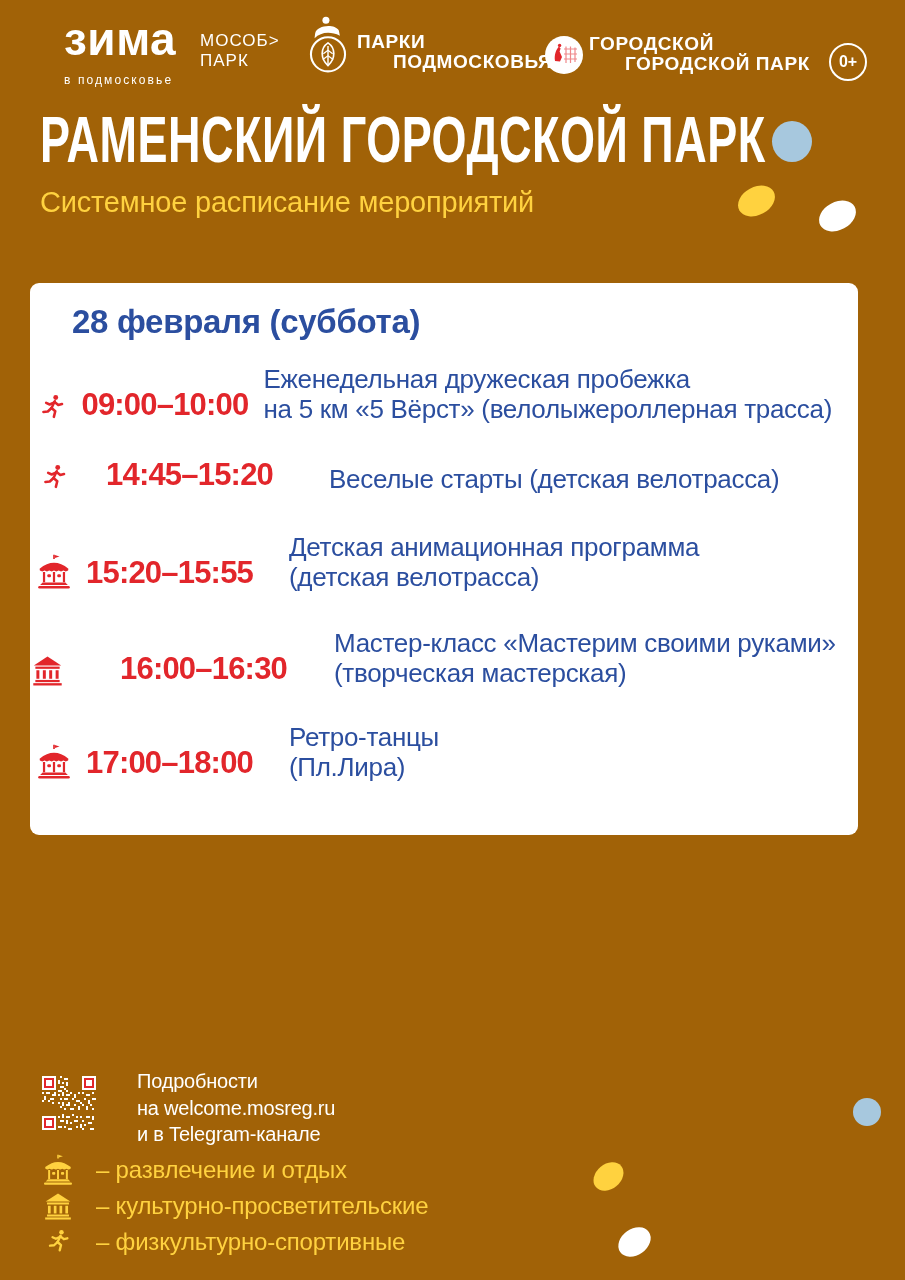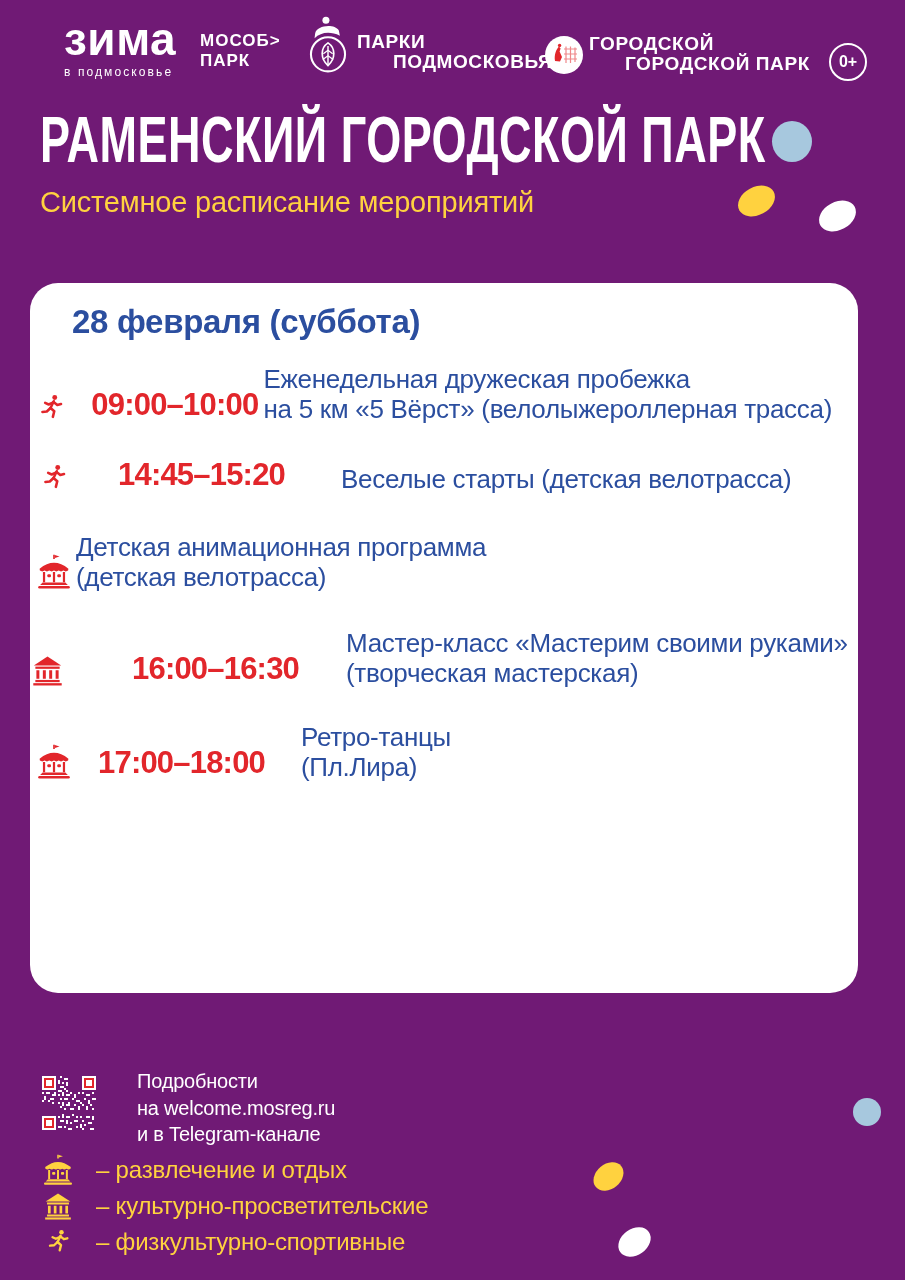--- a/index.html
+++ b/index.html
@@ -1,27 +1,27 @@
 <!DOCTYPE html>
 <html><head>
 <meta charset="utf-8">
 <style>
   html,body { margin:0; padding:0; background:#7a0f13; }
   .page {
     position:relative; width:905px; height:1280px;
-    background:#701a75; overflow:hidden;
+    background:#a16207; overflow:hidden;
     font-family:"Liberation Sans", sans-serif;
     margin:0 auto;
   }
   .abs { position:absolute; }
 
   
   .zima-title { font-size:46px; font-weight:bold; color:#fff; line-height:34px; letter-spacing:0.5px; }
-  .zima-sub   { font-size:12px; color:#fff; letter-spacing:2.1px; margin-top:9px; }
-  .mosob      { font-size:17px; font-weight:bold; color:#fff; line-height:20px; letter-spacing:1px; }
+  .zima-sub   { font-size:12px; color:#fff; letter-spacing:2.1px; margin-top:17px; }
+  .mosob      { font-size:17px; font-weight:normal; color:#fff; line-height:20px; letter-spacing:1px; }
   .logo-text-b{ font-size:19px; font-weight:bold; color:#fff; line-height:20px; letter-spacing:0.6px; }
   .logo-text-r{ font-size:19px; font-weight:bold; color:#fff; line-height:20px; letter-spacing:0.6px;margin-left:36px; }
   .age-badge {
     left:829px; top:43px; width:34px; height:34px; border:2.5px solid #fff; border-radius:50%;
     color:#fff; font-size:16px; font-weight:bold; display:flex; align-items:center; justify-content:center;
   }
 
   
   .hero-title {
     left:40px; top:104px; color:#fff; font-size:45px; font-weight:bold; white-space:nowrap;
@@ -32,31 +32,31 @@
   
   .dot { border-radius:50%; }
   .dot-blue-top    { left:772px; top:121px; width:40px; height:41px; background:#A7C8DE; }
   .dot-yellow-top  { left:737px; top:187px; width:39px; height:28px; background:#FFD23F; transform:rotate(-28deg); }
   .dot-white-top   { left:818px; top:202px; width:39px; height:28px; background:#fff;    transform:rotate(-28deg); }
   .dot-blue-bot    { left:853px; top:1098px; width:28px; height:28px; background:#A7C8DE; }
   .dot-yellow-bot  { left:592px; top:1164px; width:33px; height:25px; background:#FFD23F; transform:rotate(-40deg); }
   .dot-white-bot   { left:617px; top:1229px; width:35px; height:26px; background:#fff;    transform:rotate(-35deg); }
 
   
-  .card { left:30px; top:283px; width:828px; height:710px; background:#fff; border-radius:28px; }
+  .card { left:30px; top:283px; width:828px; height:552px; background:#fff; border-radius:9px; }
   .date-heading { left:42px; top:20px; color:#2B4E9F; font-size:33px; font-weight:bold; letter-spacing:-0.3px; }
   .event-row {
     position:absolute; left:2px; width:800px; height:68px;
     display:flex; align-items:flex-end;
   }
   .row-1 { top:73px; }  .row-2 { top:143px;gap:20px; } .row-3 { top:241px; }
   .row-4 { top:337px;gap:47px; } .row-5 { top:431px; }
   .icon-cell { width:44px; display:flex; justify-content:center; align-items:flex-end; padding-bottom:2px; color:#E2262B; }
   .time-cell {
-    margin-left:22px; width:203px; color:#E2262B;
+    margin-left:10px; width:203px; color:#E2262B;
     font-size:31px; font-weight:bold; letter-spacing:-0.8px; line-height:1; padding-bottom:4px; white-space:nowrap;
   }
   .desc-cell { color:#2B4E9F; font-size:26px; line-height:30px; letter-spacing:-0.3px; padding-bottom:0px; white-space:nowrap; }
 
   
   .qr-box { left:40px; top:1074px; width:58px; height:58px; }
   .qr-caption { left:113px; top:1068px; color:#fff; font-size:20px; line-height:26.5px; letter-spacing:-0.2px;margin-left:24px; }
   .legend { left:36px; top:1152px; }
   .legend-item { display:flex; align-items:center; height:36px; color:#FFD23F; }
   .legend-icon-cell { width:44px; display:flex; justify-content:center; color:#FFD23F; }
@@ -180,20 +180,21 @@
             <rect x="5" y="13" width="1.6" height="7.4"></rect>
               <rect x="12.2" y="13" width="1.6" height="7.4"></rect>
               <rect x="19.4" y="13" width="1.6" height="7.4"></rect>
             <rect x="8.2" y="14.6" width="2.6" height="2.2" rx="0.8"></rect>
               <rect x="15.4" y="14.6" width="2.6" height="2.2" rx="0.8"></rect>
             <path d="M3 22.4 l1.8 -1.8 h16.4 l1.8 1.8 z"></path>
               <rect x="1.6" y="23.2" width="22.8" height="1.8" rx="0.9"></rect>
           </g>
         </svg>
       </div>
+      <div class="time-cell">15:20–15:55</div>
       <div class="desc-cell">
         <div>Детская анимационная программа</div>
         <div>(детская велотрасса)</div>
       </div>
     </div>
 
     <div class="event-row row-4">
       <div class="icon-cell">
         <svg viewBox="0 0 24 24" width="31" height="31">
           <g fill="currentColor">

